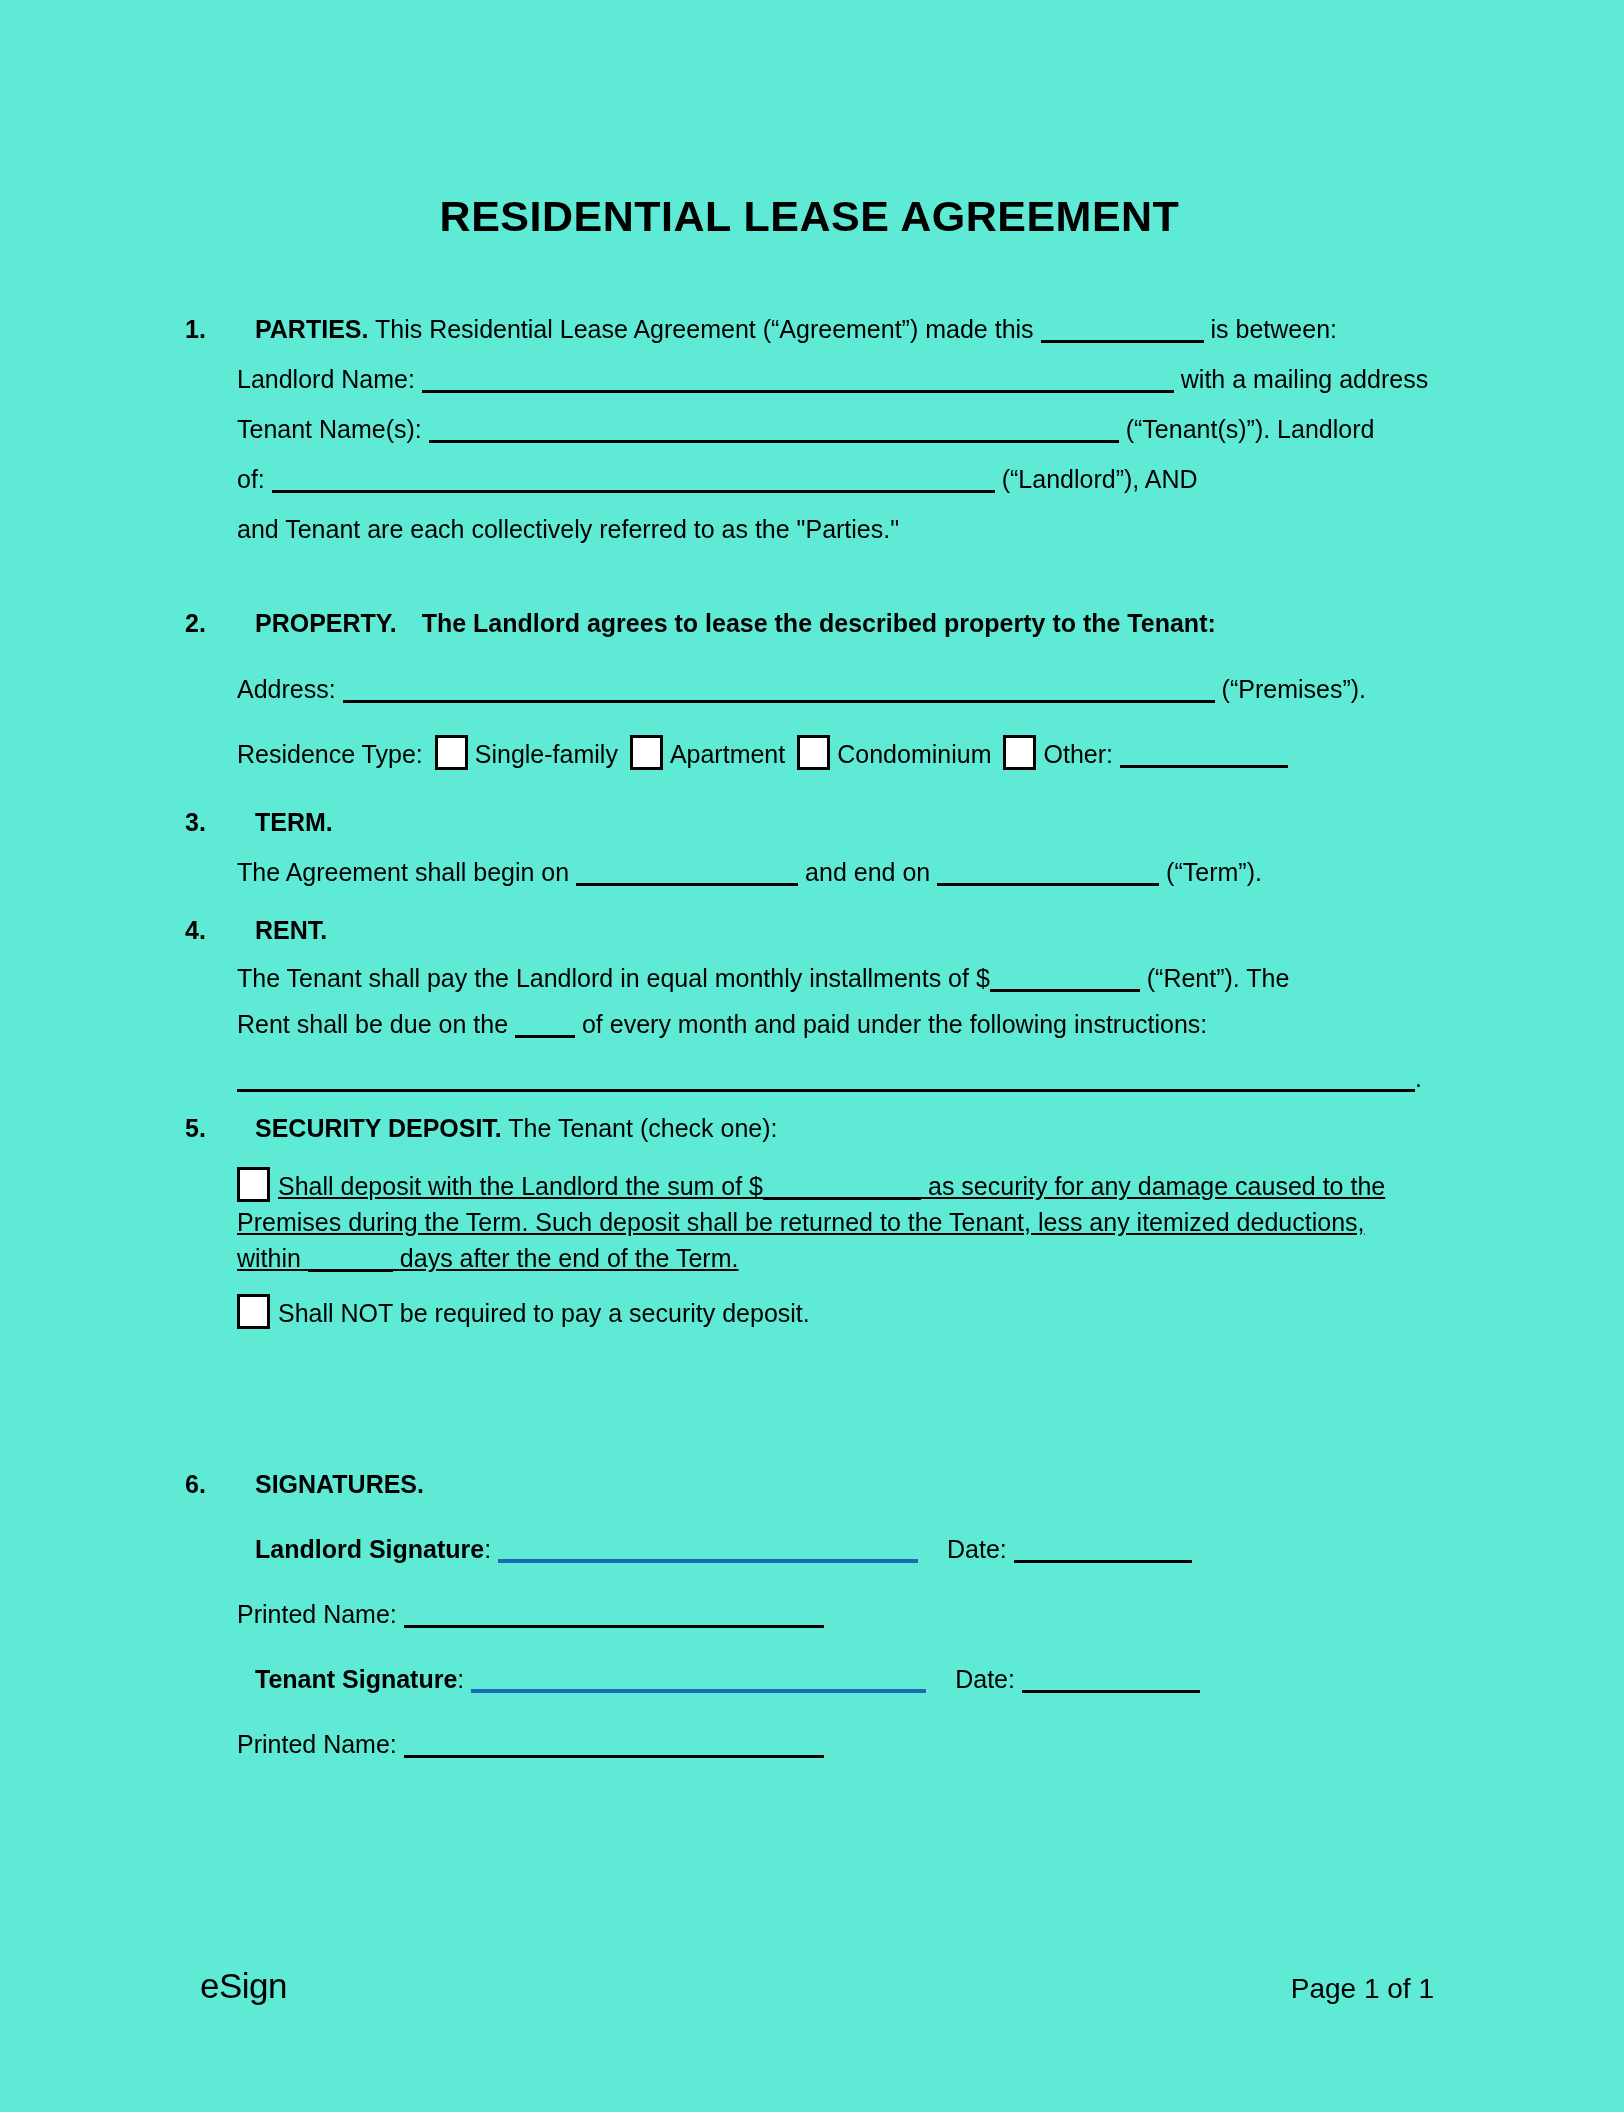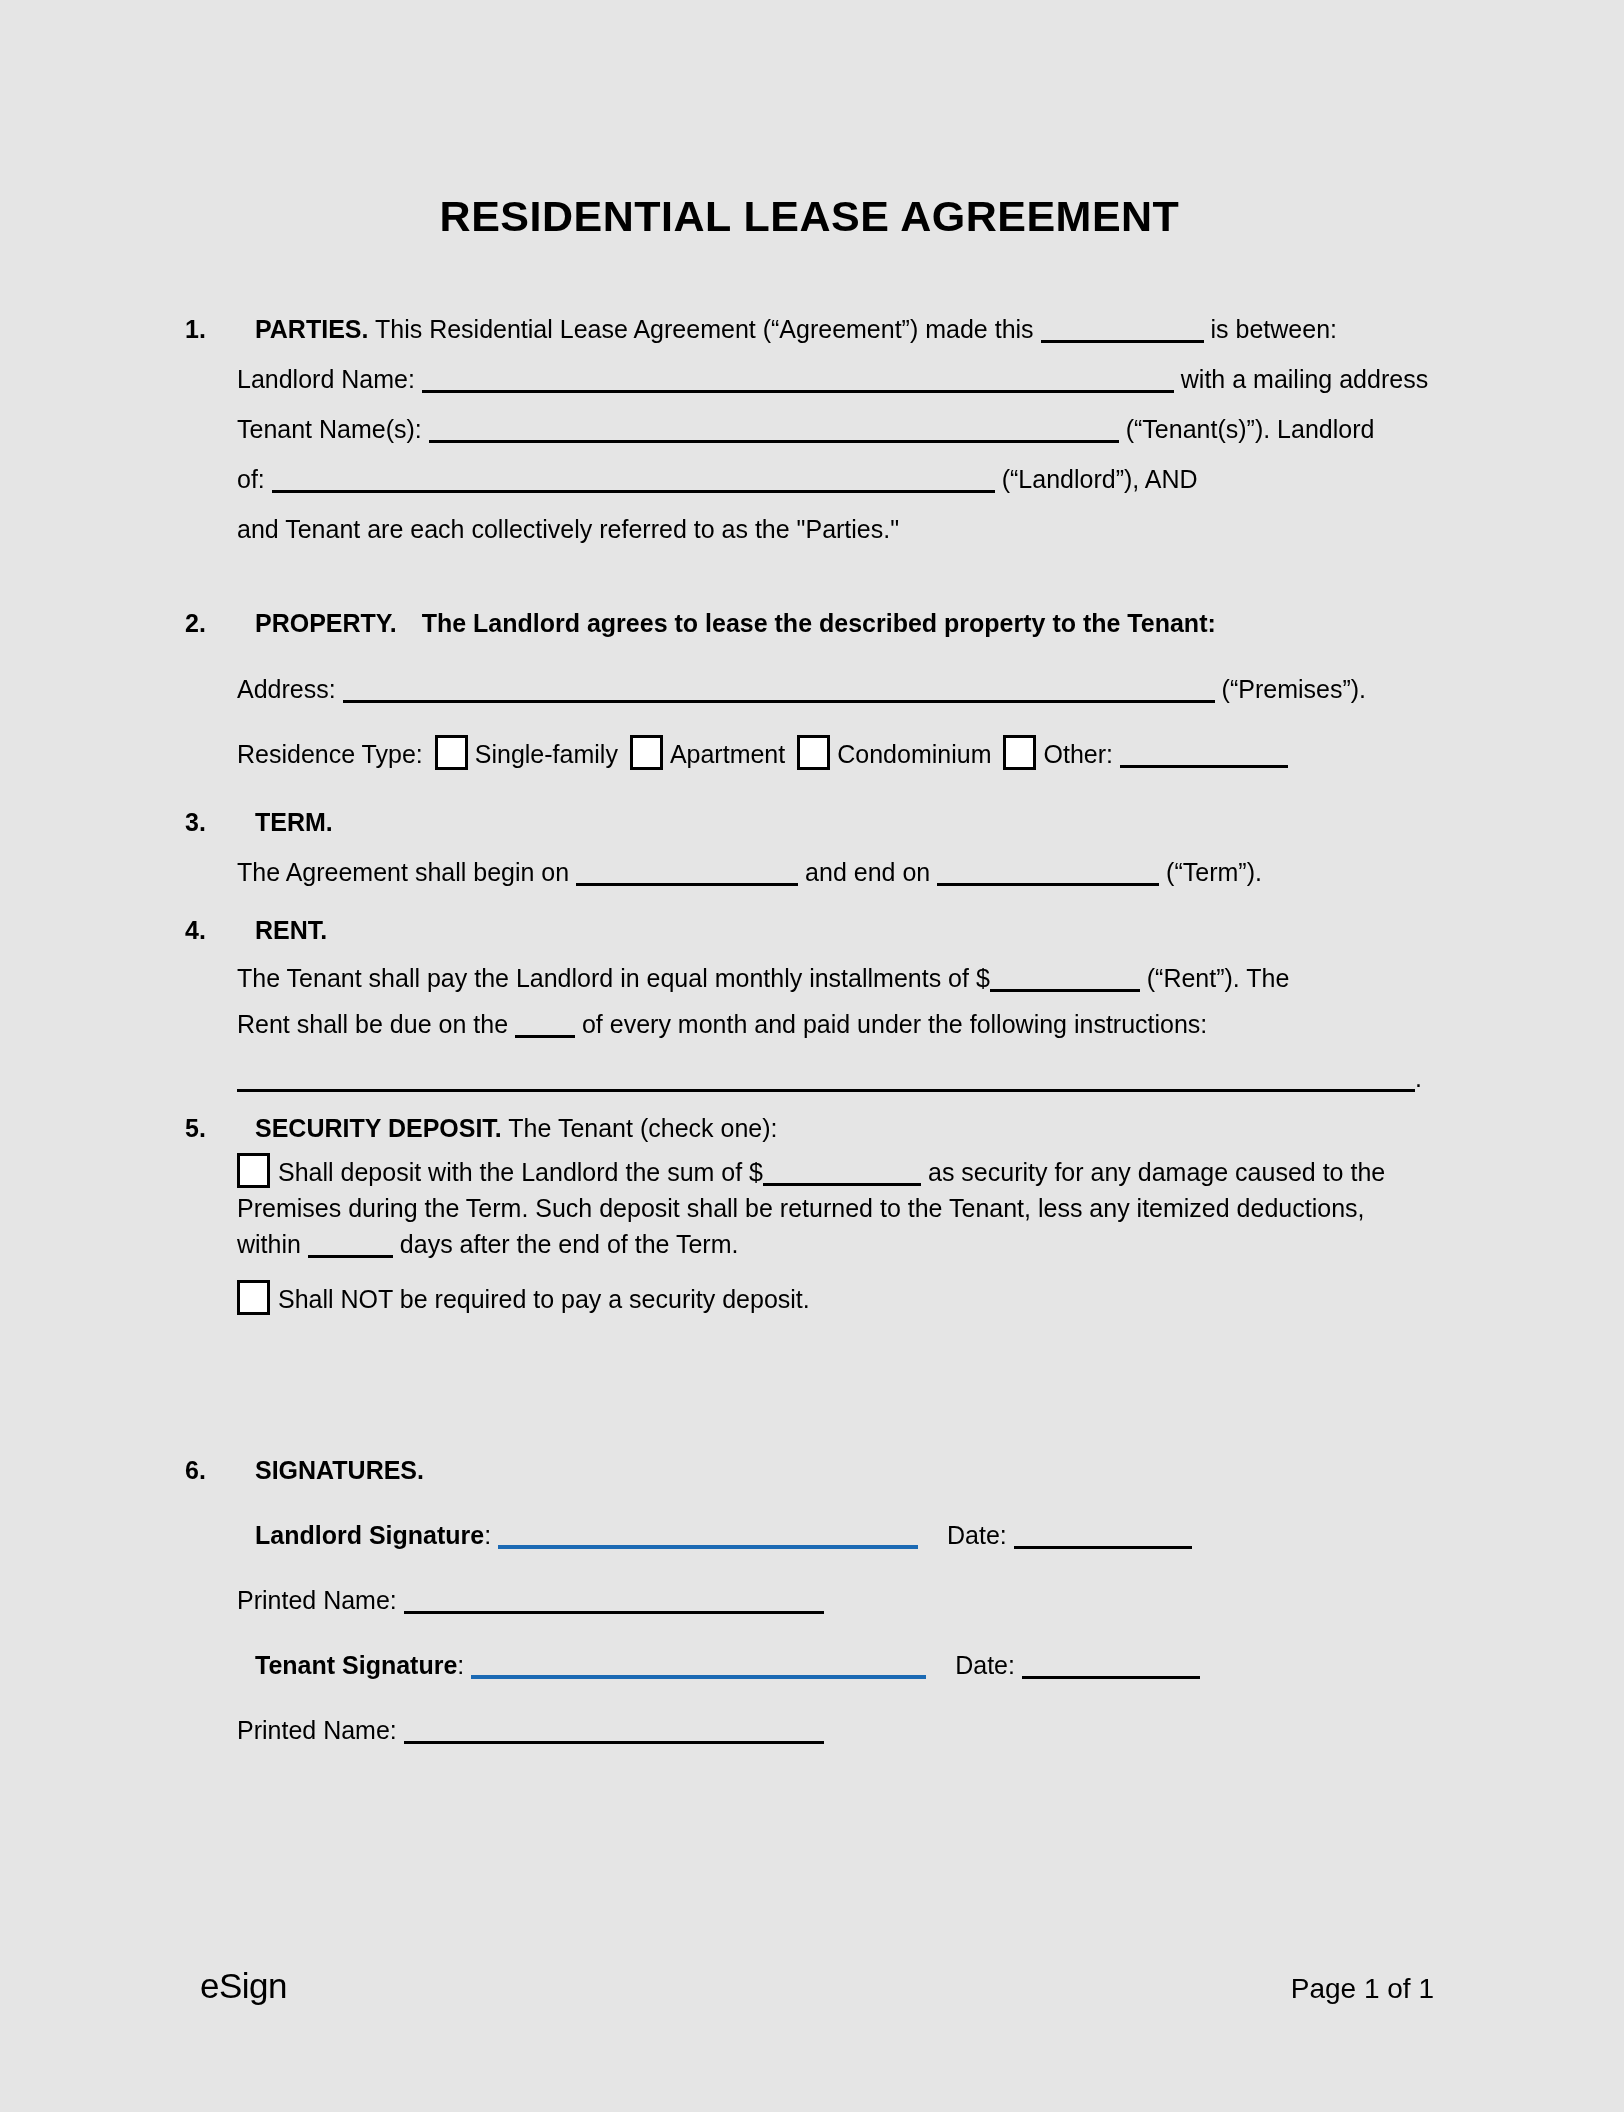--- a/index.html
+++ b/index.html
@@ -1,19 +1,19 @@
 <!DOCTYPE html>
 <html><head>
 <meta charset="utf-8">
 <style>
   html,body{margin:0;padding:0;background:#ffffff;}
   .page{
     position:relative;
     width:1624px;height:2112px;
-    background:#e5e5e5;
+    background:#5eead4;
     outline:1px solid #c9c9c9;
     font-family:"Liberation Sans", sans-serif;
     font-size:25px;color:#000;
     box-sizing:border-box;
     overflow:hidden;
   }
   .content{padding:192px 190px 0 185px;}
   .doc-title{
     font-size:43px;line-height:48px;font-weight:bold;
     text-align:center;margin:0;letter-spacing:0.5px;
@@ -31,21 +31,21 @@
   .s2 .addr{margin-top:16px;}
   .s2 .res{margin-top:15px;}
   .s3{margin-top:18px;}
   .s3 .line{line-height:50px;}
   .s4{margin-top:8px;}
   .s4 .line{line-height:46px;}
   .s4 .head{line-height:50px;}
   .s4 .instr{line-height:50px;margin-top:6px;}
   .s5{margin-top:0;}
   .s5 .head{line-height:50px;}
-  .s5 .opt1{margin-top:0;line-height:36px;white-space:normal;}
+  .s5 .opt1{margin-top:14px;line-height:36px;white-space:normal;text-decoration:underline;}
   .s5 .opt2{margin-top:17px;line-height:40px;}
   .s6{margin-top:126px;}
   .s6 .line{line-height:50px;}
   .s6 .sigrow{margin-top:15px;}
   
   .blank{
     display:inline-block;height:4px;
     border-bottom:3px solid #000;
     transform:translateY(5px);
   }

